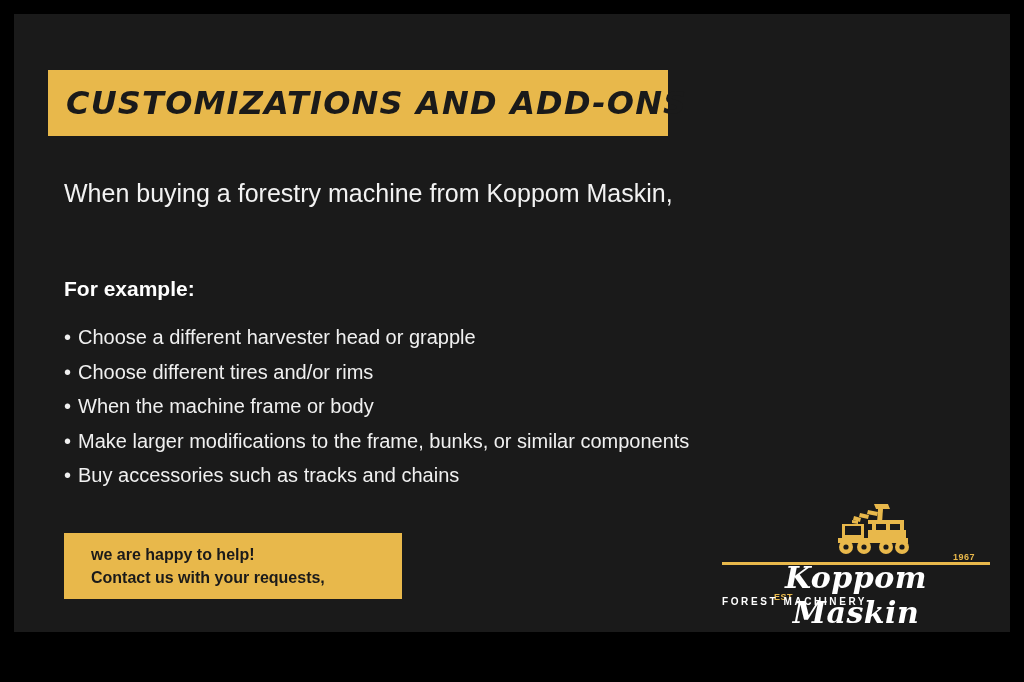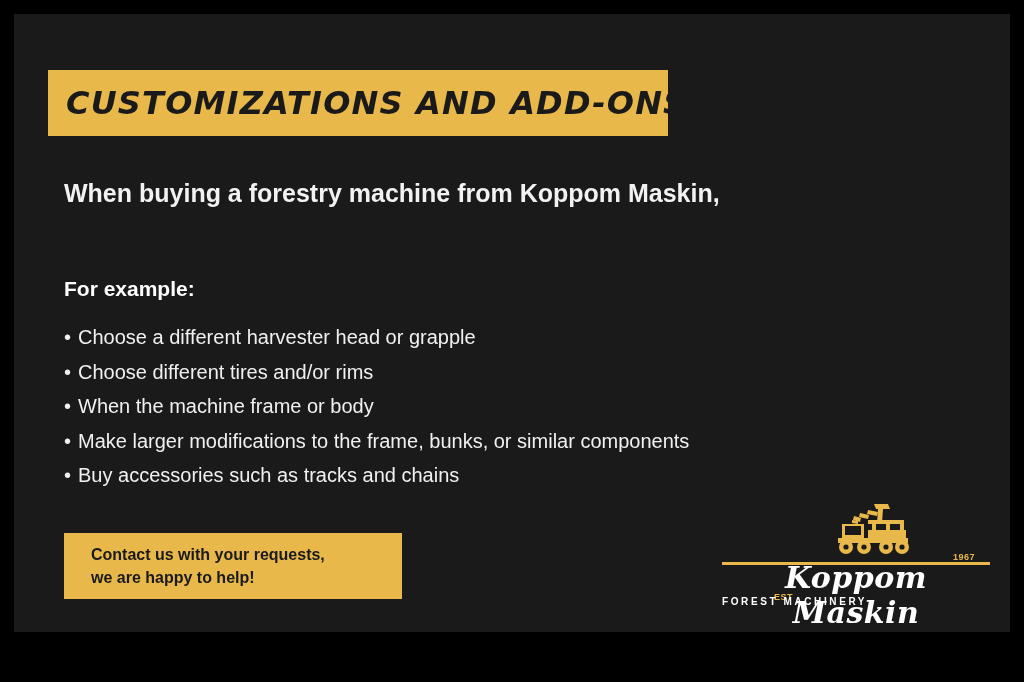--- a/index.html
+++ b/index.html
@@ -63,21 +63,21 @@
   }
 
   .intro {
     position: absolute;
     left: 64px;
     top: 176px;
     width: 720px;
     color: #f2f2f2;
     font-size: 25px;
     line-height: 34px;
-    font-weight: 700;
+    font-weight: 400;
   }
   .intro-line { display: block; }
 
   .for-example {
     position: absolute;
     left: 64px;
     top: 277px;
     color: #ffffff;
     font-size: 21px;
     font-weight: bold;
@@ -237,22 +237,22 @@
 
   <ul class="bullets">
     <li>Choose a different harvester head or grapple</li>
     <li>Choose different tires and/or rims</li>
     <li>When the machine frame or body</li>
     <li>Make larger modifications to the frame, bunks, or similar components</li>
     <li>Buy accessories such as tracks and chains</li>
   </ul>
 
   <div class="contact-box">
+    <span class="contact-line">we are happy to help!</span>
     <span class="contact-line">Contact us with your requests,</span>
-    <span class="contact-line">we are happy to help!</span>
   </div>
 
   <div class="logo">
     <svg class="logo-machine" viewBox="0 0 150 56" xmlns="http://www.w3.org/2000/svg">
       <g fill="#e8b84b">
 
         <path d="M92 4 l14 0 l2 5 l-14 0 z"></path>
         <path d="M96 9 l5 0 l-1 14 l-5 0 z"></path>
         <path d="M86 10 l10 2 l-1 4 l-10 -2 z"></path>
         <path d="M78 13 l9 2 l-1 4 l-9 -2 z"></path>

